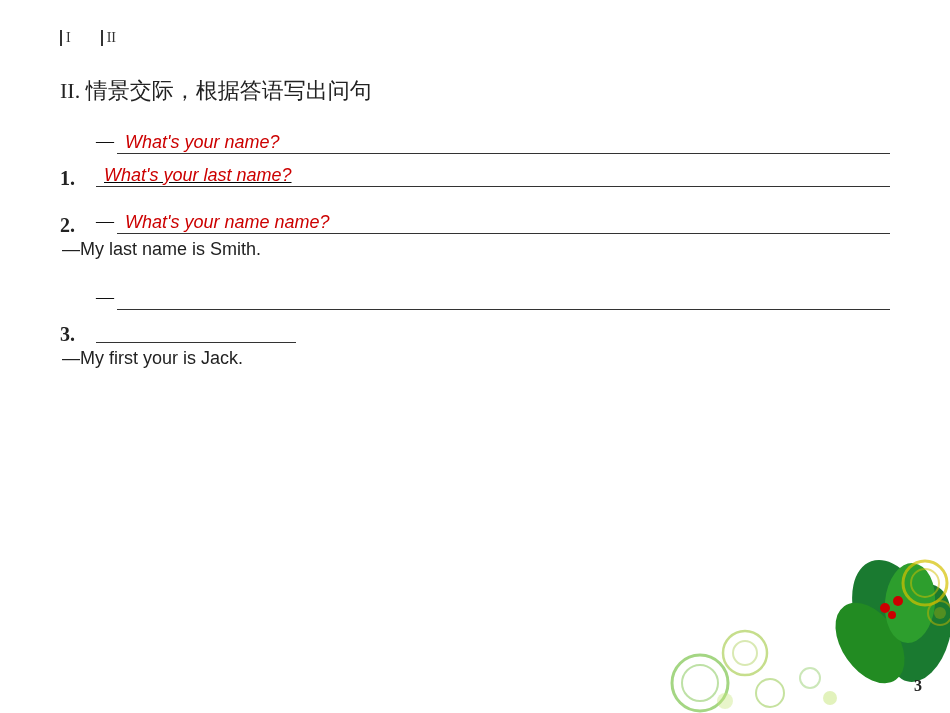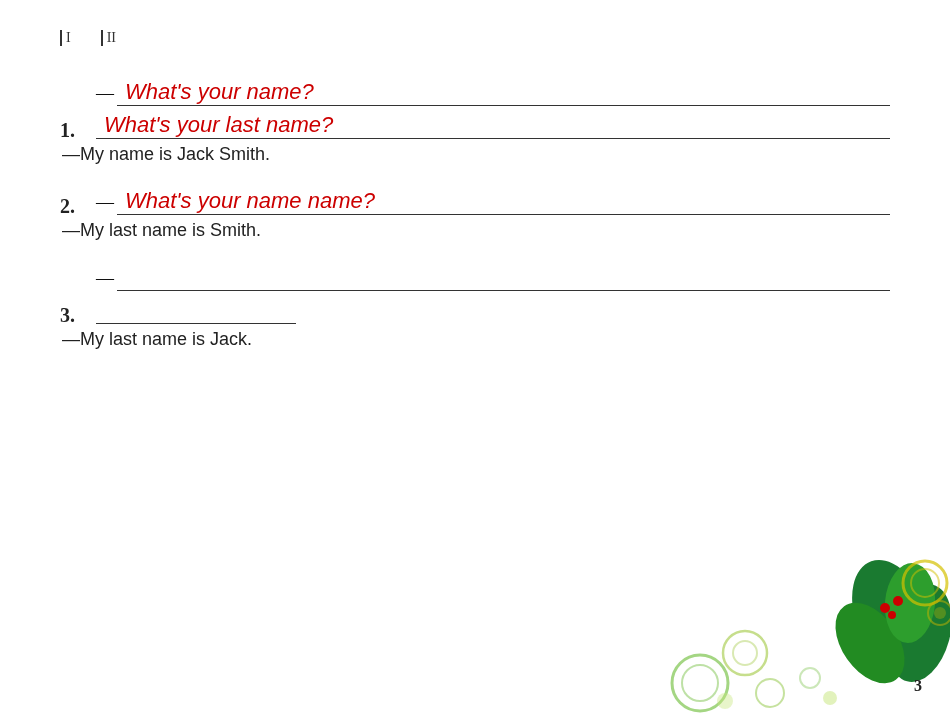--- a/index.html
+++ b/index.html
@@ -119,25 +119,26 @@
     }
 
     .underline-box-noprefix {
       width: 100%;
       border-bottom: 1.5px solid #333;
       min-height: 30px;
       position: relative;
       display: flex;
       align-items: flex-end;
       margin-bottom: 3px;
+      text-decoration: underline;
     }
 
     .answer-red {
       color: #cc0000;
-      font-size: 22px;
+      font-size: 18px;
       padding: 0 4px 0 8px;
       font-family: Arial, "Times New Roman", serif;
       font-style: italic;
     }
 
     .static-text {
       font-size: 18px;
       color: #222;
       padding: 2px 0 6px 2px;
       font-family: Arial, "Times New Roman", serif;
@@ -146,41 +147,41 @@
 </head>
 <body>
 
 <div class="page">
 
   <div class="top-bar">
     <span class="top-bar-item">I</span>
     <span class="top-bar-item">II</span>
   </div>
 
+  <div class="section-header">II. 情景交际，根据答语写出问句</div>
 
   <div class="question-block">
     <div class="q-inline-row">
       <div class="q-number-col">
         <span class="question-number">1.</span>
       </div>
       <div class="q-lines-col">
 
         <div class="line-wrapper">
           <span class="line-dash">—</span>
           <div class="underline-box">
             <span class="answer-red">What's your name?</span>
           </div>
         </div>
 
         <div class="underline-box-noprefix">
           <span class="answer-red">What's your last name?</span>
         </div>
       </div>
     </div>
-    <div class="static-text">—My name is Jack Smith.</div>
   </div>
 
   <div class="question-block">
     <div class="q-inline-row">
       <div class="q-number-col">
         <span class="question-number">2.</span>
       </div>
       <div class="q-lines-col">
         <div class="line-wrapper">
           <span class="line-dash">—</span>
@@ -201,21 +202,21 @@
       <div class="q-lines-col">
         <div class="line-wrapper">
           <span class="line-dash">—</span>
           <div class="underline-box">
           </div>
         </div>
         <div class="underline-box-noprefix" style="width:200px;">
         </div>
       </div>
     </div>
-    <div class="static-text">—My last name is Jack.</div>
+    <div class="static-text">—My first your is Jack.</div>
   </div>
 
   <svg class="deco-bottom" viewBox="0 0 280 160" xmlns="http://www.w3.org/2000/svg">
 
     <circle cx="30" cy="130" r="28" fill="none" stroke="#7dc44e" stroke-width="3" opacity="0.7"></circle>
     <circle cx="30" cy="130" r="18" fill="none" stroke="#7dc44e" stroke-width="2" opacity="0.5"></circle>
     <circle cx="75" cy="100" r="22" fill="none" stroke="#a0c840" stroke-width="2.5" opacity="0.6"></circle>
     <circle cx="75" cy="100" r="12" fill="none" stroke="#a0c840" stroke-width="2" opacity="0.4"></circle>
     <circle cx="100" cy="140" r="14" fill="none" stroke="#8dc63f" stroke-width="2" opacity="0.5"></circle>
     <circle cx="140" cy="125" r="10" fill="none" stroke="#7dc44e" stroke-width="2" opacity="0.4"></circle>

